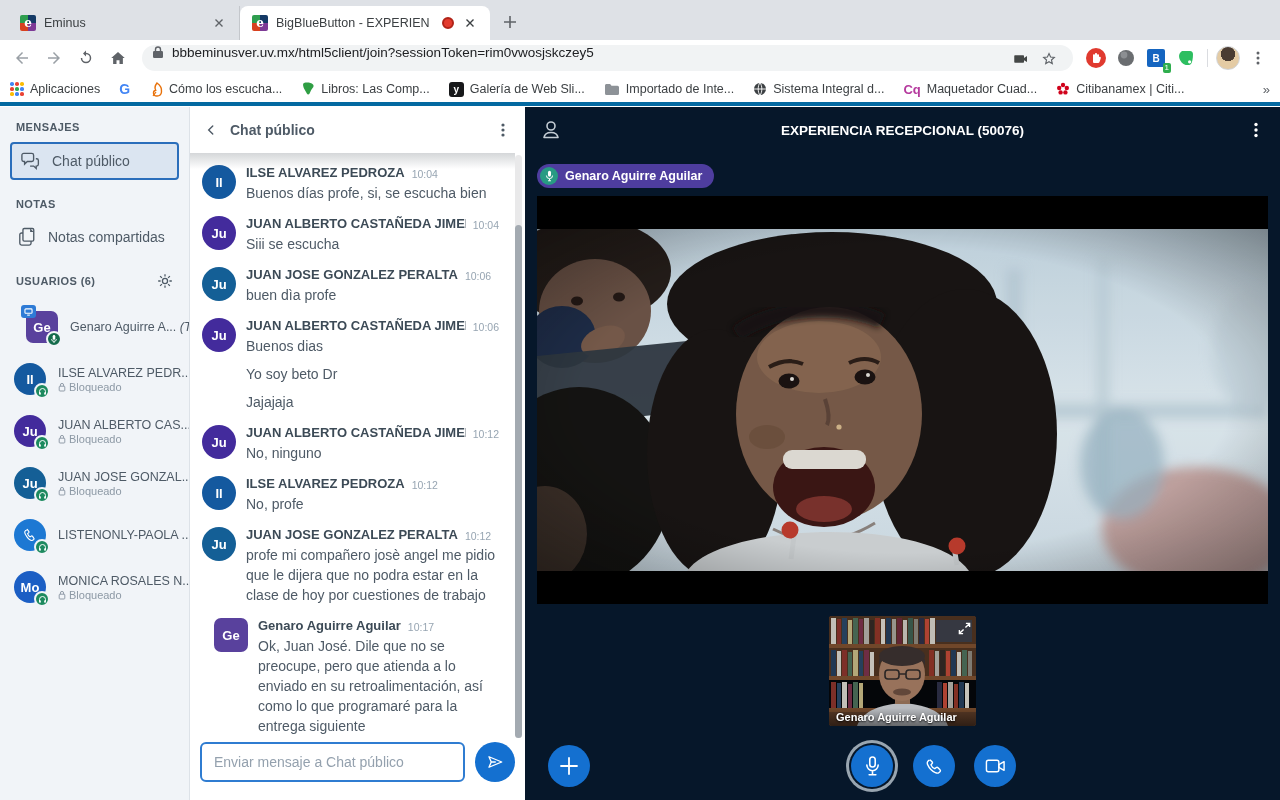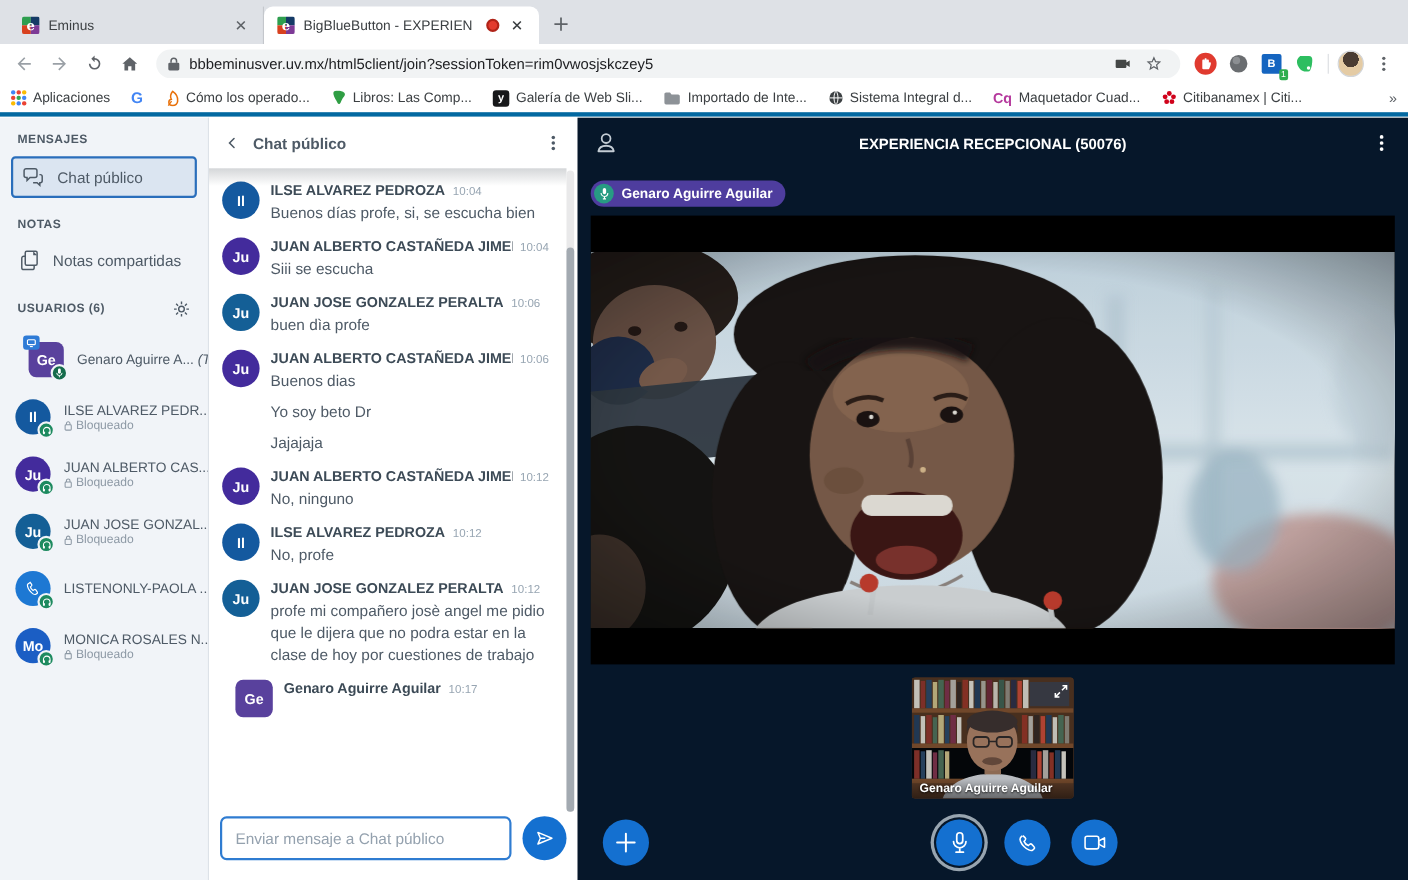--- a/index.html
+++ b/index.html
@@ -16,21 +16,21 @@
   .favicon { width:16px; height:16px; position:relative; flex:none; display:grid; grid-template-columns:1fr 1fr; grid-template-rows:1fr 1fr; border-radius:2px; overflow:hidden; }
   .favicon i { display:block; }
   .favicon .q1{background:#2e9e4f;} .favicon .q2{background:#143a66;} .favicon .q3{background:#d8411f;} .favicon .q4{background:#7d3a96;}
   .favicon b { position:absolute; inset:0; color:#fff; font-size:12px; line-height:16px; text-align:center; font-family:"DejaVu Serif", serif; }
   .rec-dot { width:12px; height:12px; border-radius:50%; background:#e33b2e; border:2px solid #b02318; flex:none; }
   .tab-close { width:16px; height:16px; flex:none; }
   .newtab-btn { width:28px; height:28px; margin:0 0 4px 6px; display:flex; align-items:center; justify-content:center; border-radius:50%; }
 
   .toolbar { height:36px; background:#fff; display:flex; align-items:center; padding:0 8px; gap:4px; }
   .nav-ic { width:28px; height:28px; display:flex; align-items:center; justify-content:center; flex:none; }
-  .omnibox { flex:1; height:26px; background:#f1f3f4; border-radius:14px; display:flex; align-items:center; padding:0 10px; margin:0 6px; min-width:0; }
+  .omnibox { flex:1; height:26px; background:#f1f3f4; border-radius:14px; display:flex; align-items:flex-start; padding:0 10px; margin:0 6px; min-width:0; }
   .omnibox .url { font-size:13.5px; color:#202124; white-space:nowrap; overflow:hidden; flex:1; margin-left:8px; }
   .ext-ic { width:26px; height:26px; display:flex; align-items:center; justify-content:center; flex:none; position:relative; }
   .tb-divider { width:1px; height:18px; background:#dadce0; margin:0 4px; flex:none; }
   .profile-avatar { width:24px; height:24px; border-radius:50%; background:radial-gradient(circle at 50% 32%, #4a3c32 0 38%, #e4cba4 39% 100%); border:1px solid #d2d5d9; flex:none; }
   .badge-1 { position:absolute; right:-2px; bottom:-2px; background:#2fae4e; color:#fff; font-size:8px; line-height:10px; padding:0 2px; border-radius:2px; }
 
   .bookmarks { height:30px; background:#fff; border-bottom:4px solid #0369a1; display:flex; align-items:center; padding:0 10px; gap:7px; font-size:12.5px; color:#3c4043; overflow:hidden; }
   .bm { display:flex; align-items:center; gap:6px; white-space:nowrap; }
   .bm + .bm { margin-left:12px; }
   .apps-grid { width:14px; height:14px; display:grid; grid-template-columns:repeat(3,1fr); grid-template-rows:repeat(3,1fr); gap:1.5px; }
@@ -229,21 +229,21 @@
     <span>Aplicaciones</span>
   </span>
   <span class="bm">
       <span class="g-logo">G</span>
     </span>
   <span class="bm">
     <svg width="14" height="15" viewBox="0 0 14 15">
         <path d="M8 1c3 2 5 5 4.5 9-.3 2.4-2 4-4.5 4-2 0-3.5-1.2-3.5-3 0-1.5 1-2.5 2.2-2.7C5.6 6.2 6.4 3 8 1z" fill="none" stroke="#e8710a" stroke-width="1.4"></path>
         <path d="M4 14l3-4" stroke="#e8710a" stroke-width="1.2"></path>
       </svg>
-    <span>Cómo los operado...</span>
+    <span>Cómo los escucha...</span>
   </span>
   <span class="bm">
     <svg width="14" height="14" viewBox="0 0 14 14">
         <path d="M3 1c3-.8 7-.4 9 1.4 1 1 .6 2.6-.4 3.6-1.4 1.4-2 3.4-3 5.4-.6 1.2-2 1.6-2.6.4C4.6 9 2.6 6.6 2.2 4 2 2.6 2 1.4 3 1z" fill="#2f9e44"></path>
       </svg>
     <span>Libros: Las Comp...</span>
   </span>
   <span class="bm">
     <span class="bm-sq" style="background:#17181a;">y</span>
     <span>Galería de Web Sli...</span>
@@ -543,20 +543,21 @@
         </div>
       </div>
 
       <div class="msg">
         <span class="avatar square" style="background:#59419d">Ge</span>
         <div class="msg-body">
           <div class="msg-head">
               <span class="msg-author">Genaro Aguirre Aguilar</span>
               <span class="msg-time">10:17</span>
             </div>
+          <div class="msg-line">Ok, Juan José. Dile que no se preocupe, pero que atienda a lo enviado en su retroalimentación, así como lo que programaré para la entrega siguiente</div>
         </div>
       </div>
 
     </div>
 
     <div class="chat-scrollbar-track"></div>
     <div class="chat-scrollbar-thumb"></div>
 
     <div class="chat-input-row">
       <input class="chat-input" type="text" placeholder="Enviar mensaje a Chat público" style="">

